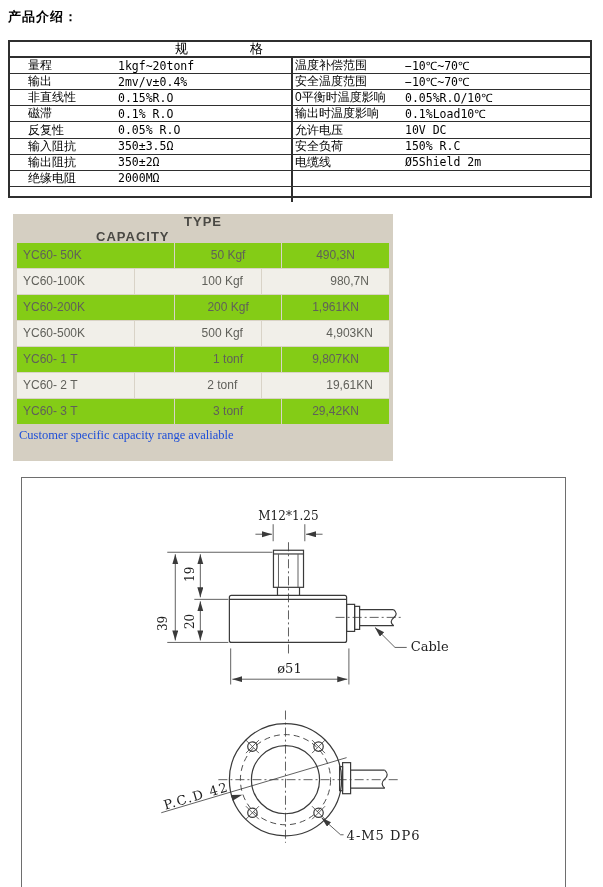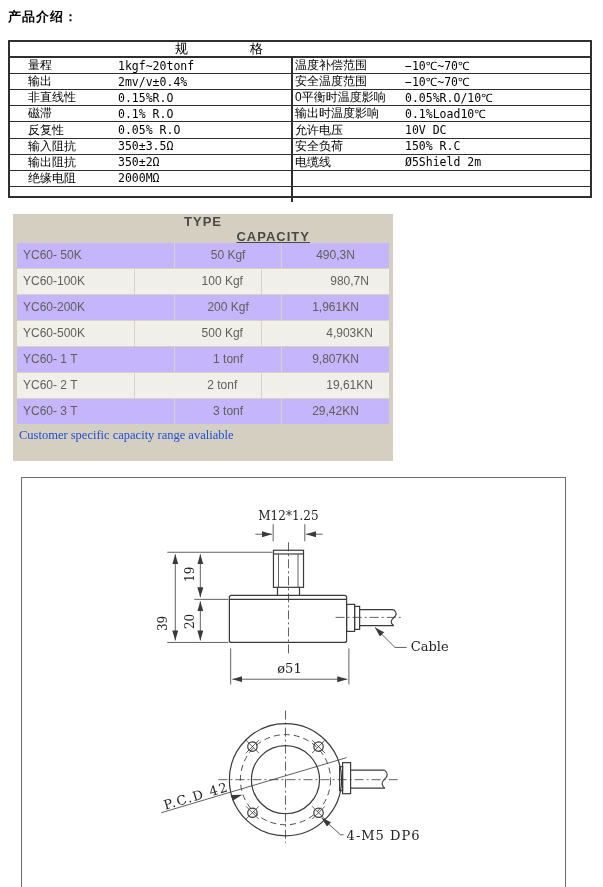--- a/index.html
+++ b/index.html
@@ -25,22 +25,22 @@
   .left .spec-label{padding-left:18px;width:90px;}
   .right .spec-label{padding-left:2px;width:110px;}
   .spec-value{font-family:"DejaVu Sans Mono",monospace;font-size:11.5px;white-space:nowrap;}
 
   
   .cap-table{box-sizing:border-box;margin:16px 0 0 13px;width:380px;background:#d5cfc2;
     padding:0 4px;color:#60605a;}
   .cap-header{height:29px;display:flex;align-items:center;font-weight:bold;font-size:13px;
     letter-spacing:1px;color:#4a4944;flex-direction:column;}
   .cap-header .hc1{width:42.5%;text-align:center;}
-  .cap-header .hc2{width:57.5%;text-align:right;text-decoration:underline;}
-  .cap-rows{background:#c4b5fd;}
+  .cap-header .hc2{width:57.5%;text-align:left;}
+  .cap-rows{background:#84cc16;}
   .cap-row{display:flex;height:25px;line-height:25px;font-size:12px;border-bottom:1px solid #d9d3c7;}
   .cap-row:last-child{border-bottom:none;}
   .cap-row.alt{background:#f1efe9;gap:48px;}
   .cap-cell-model{width:42.5%;box-sizing:border-box;padding-left:6px;border-right:1px solid #d9d3c7;}
   .cap-cell-kgf{width:28.75%;box-sizing:border-box;text-align:center;border-right:1px solid #d9d3c7;}
   .cap-cell-n{width:28.75%;text-align:center;}
   .cap-footer{height:37px;line-height:23px;font-size:12.5px;color:#1d4ed8;padding-left:2px;font-family:Liberation Serif, serif;}
 
   
   .drawing-box{box-sizing:border-box;margin:16px 0 0 21px;width:545px;height:413px;

